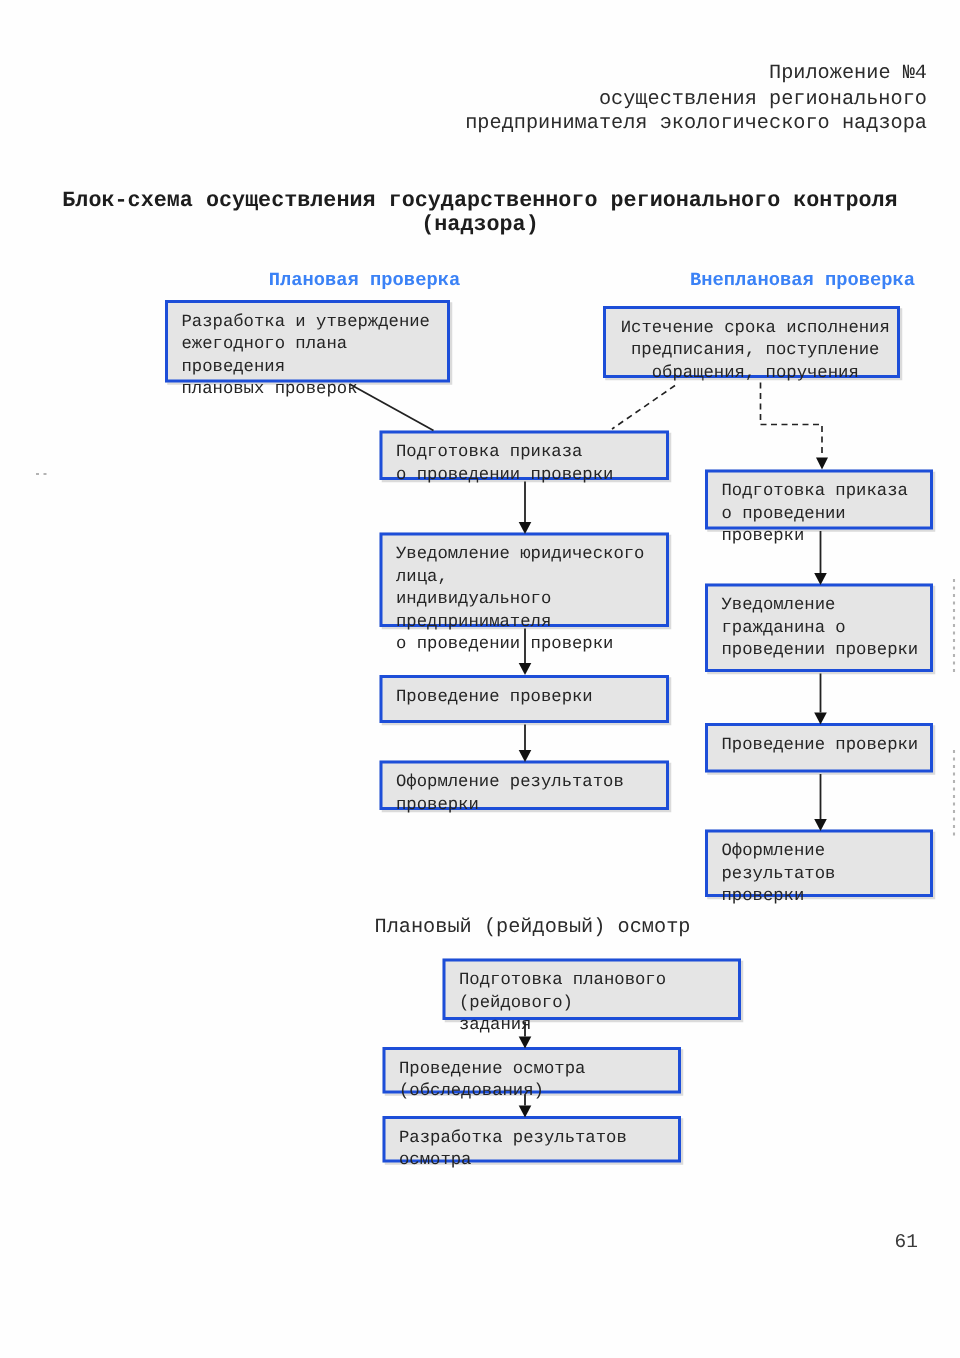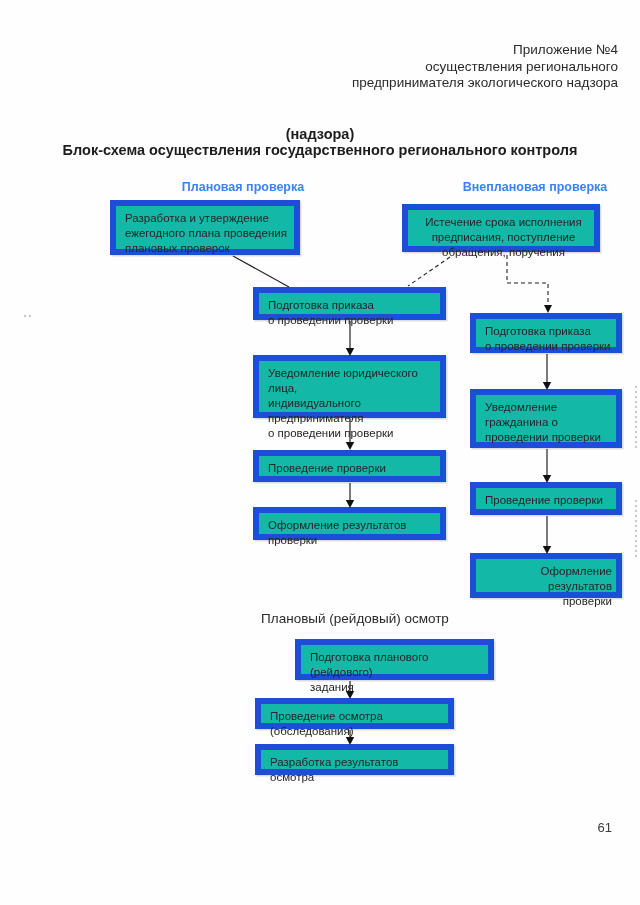--- a/index.html
+++ b/index.html
@@ -1,21 +1,21 @@
 <!DOCTYPE html>
 <html lang="ru"><head>
 <meta charset="utf-8">
 <style>
   html,body{margin:0;padding:0;background:#e8e8e8;}
   .page{
     position:relative;
     width:640px;height:905px;
     margin:0 auto;
     background:#fefefe;
-    font-family:Liberation Sans, sans-serif;
+    font-family:Liberation Mono, monospace;
     color:#222;
     overflow:hidden;
   }
   .appendix{
     position:absolute; top:42px; right:22px; width:330px;
     text-align:right; font-size:13.5px; line-height:16.5px; color:#2b2b2b;
   }
   .doc-title{
     position:absolute; top:126px; left:40px; width:560px;
     text-align:center; font-weight:bold; font-size:14.5px; line-height:16px; color:#1d1d1d;
@@ -23,21 +23,21 @@
   .col-header{
     position:absolute; width:220px; text-align:center;
     font-weight:bold; font-size:12.5px; color:#3b82f6;
   }
   .section-header{
     position:absolute; width:220px; text-align:center;
     font-size:13.5px; color:#2b2b2b;
   }
   .box{
     position:absolute; box-sizing:border-box;
-    border:6px solid #1d4ed8; background:#14b8a6;
+    border:2px solid #1d4ed8; background:#e5e5e5;
     font-size:11.5px; line-height:15px; color:#252525;
     padding:5px 4px 3px 9px; white-space:pre-line;
     box-shadow:1.5px 1.5px 0 rgba(140,140,140,.30);
   }
   svg.overlay{position:absolute; left:0; top:0; pointer-events:none;}
   .ln{stroke:#222;stroke-width:1.2;fill:none;}
   .dash{stroke:#222;stroke-width:1.1;fill:none;stroke-dasharray:4 3;}
   .head{fill:#111;stroke:none;}
   .artifact{stroke:#b3b3b3;stroke-width:1.4;stroke-dasharray:2 3;fill:none;}
   .page-number{
@@ -50,22 +50,22 @@
 
 <div class="page">
 
   <div class="appendix">
     <div>Приложение №4</div>
     <div>осуществления регионального</div>
     <div>предпринимателя экологического надзора</div>
   </div>
 
   <div class="doc-title">
+    <div>Блок-схема осуществления государственного регионального контроля</div>
     <div>(надзора)</div>
-    <div>Блок-схема осуществления государственного регионального контроля</div>
   </div>
 
   <div class="col-header" style="left:133px;top:180px;">Плановая проверка</div>
   <div class="col-header" style="left:425px;top:180px;">Внеплановая проверка</div>
 
   <div class="box" style="left:110px;top:200px;width:190px;height:55px;">Разработка и утверждение
 ежегодного плана проведения
 плановых проверок</div>
 
   <div class="box" style="left:402px;top:204px;width:198px;height:48px;text-align:center;">Истечение срока исполнения
@@ -78,21 +78,21 @@
 индивидуального предпринимателя
 о проведении проверки</div>
   <div class="box" style="left:253px;top:450px;width:193px;height:32px;">Проведение проверки</div>
   <div class="box" style="left:253px;top:507px;width:193px;height:33px;">Оформление результатов проверки</div>
 
   <div class="box" style="left:470px;top:313px;width:152px;height:40px;">Подготовка приказа
 о проведении проверки</div>
   <div class="box" style="left:470px;top:389px;width:152px;height:59px;">Уведомление гражданина о
 проведении проверки</div>
   <div class="box" style="left:470px;top:482px;width:152px;height:33px;">Проведение проверки</div>
-  <div class="box" style="left:470px;top:553px;width:152px;height:45px;text-align:right;">Оформление результатов
+  <div class="box" style="left:470px;top:553px;width:152px;height:45px;">Оформление результатов
 проверки</div>
 
   <div class="section-header" style="left:245px;top:611px;">Плановый (рейдовый) осмотр</div>
   <div class="box" style="left:255px;top:639px;width:199px;height:41px;margin-left:40px;">Подготовка планового (рейдового)
 задания</div>
   <div class="box" style="left:255px;top:698px;width:199px;height:31px;">Проведение осмотра (обследования)</div>
   <div class="box" style="left:255px;top:744px;width:199px;height:31px;">Разработка результатов осмотра</div>
 
   <svg class="overlay" width="640" height="905" viewBox="0 0 640 905" aria-hidden="true">
 

